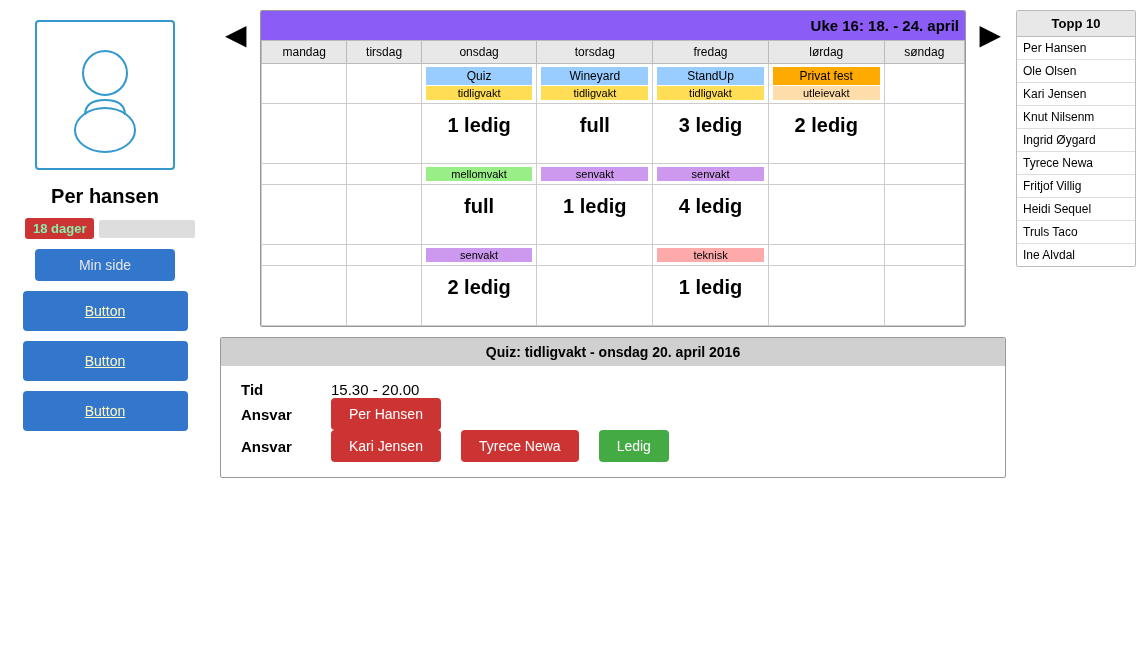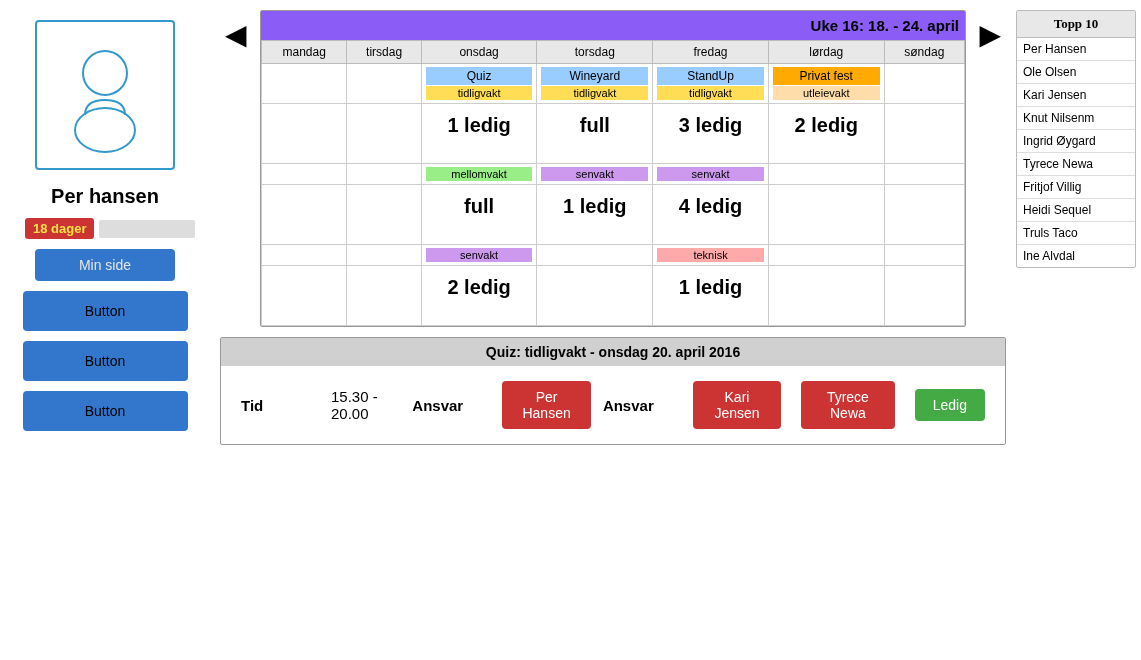--- a/index.html
+++ b/index.html
@@ -43,21 +43,21 @@
     .badge-row {
       display: flex;
       align-items: center;
       gap: 5px;
       width: 100%;
       justify-content: flex-start;
       padding-left: 10px;
     }
     .days-badge {
       background: #cc3333;
-      color: #fde047;
+      color: #86efac;
       padding: 3px 8px;
       border-radius: 3px;
       font-size: 13px;
       font-weight: bold;
     }
     .days-bar {
       flex: 1;
       height: 18px;
       background: #ddd;
       border-radius: 2px;
@@ -67,27 +67,28 @@
       color: #e5e5e5;
       border: none;
       border-radius: 4px;
       padding: 8px 30px;
       font-size: 14px;
       cursor: pointer;
       width: 140px;
     }
     .action-btn {
       background: #3377cc;
-      color: #000000;
+      color: #fef9c3;
       border: none;
       border-radius: 4px;
       padding: 12px 0;
       font-size: 14px;
       cursor: pointer;
       width: 165px;
+      text-decoration: underline;
     }
 
     
     .main-content {
       flex: 1;
       padding: 10px 10px;
       display: flex;
       flex-direction: column;
       gap: 10px;
       position: relative;
@@ -161,22 +162,21 @@
     .detail-title {
       background: #d0d0d0;
       text-align: center;
       padding: 6px;
       font-size: 14px;
       font-weight: bold;
     }
     .detail-body {
       padding: 15px 20px;
       display: flex;
-      flex-direction: row;
-      gap: 12px;
+      flex-direction: column;
     }
     .detail-row {
       display: flex;
       align-items: center;
       gap: 20px;
     }
     .detail-label {
       font-size: 15px;
       font-weight: bold;
       min-width: 70px;
@@ -205,21 +205,20 @@
       overflow: hidden;
       height: fit-content;
     }
     .top10-title {
       background: #e8e8e8;
       text-align: center;
       padding: 5px;
       font-weight: bold;
       font-size: 13px;
       border-bottom: 1px solid #bbb;
-      font-family: Liberation Serif, serif;
     }
     .top10-item {
       padding: 4px 6px;
       border-bottom: 1px solid #ddd;
       font-size: 12px;
     }
     .top10-item:last-child { border-bottom: none; }
   </style>
 </head>
 <body>

